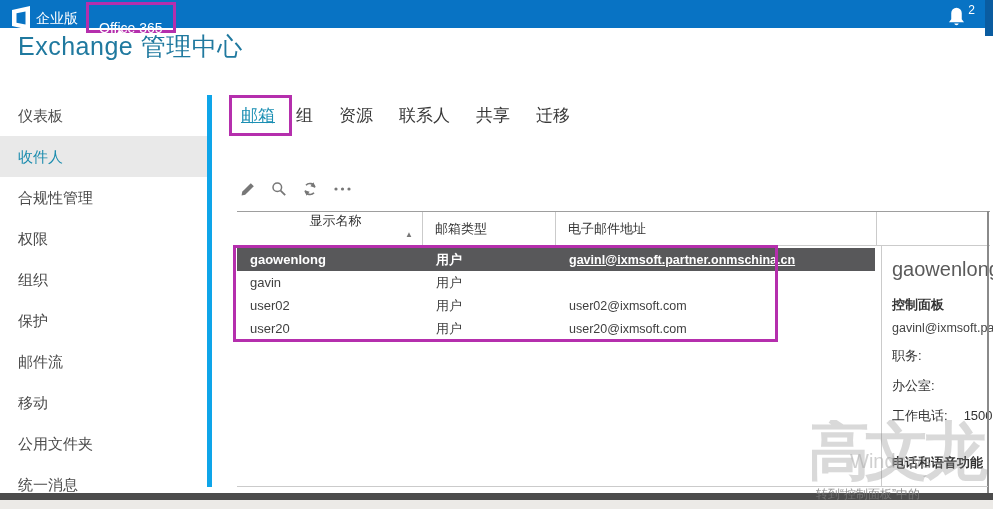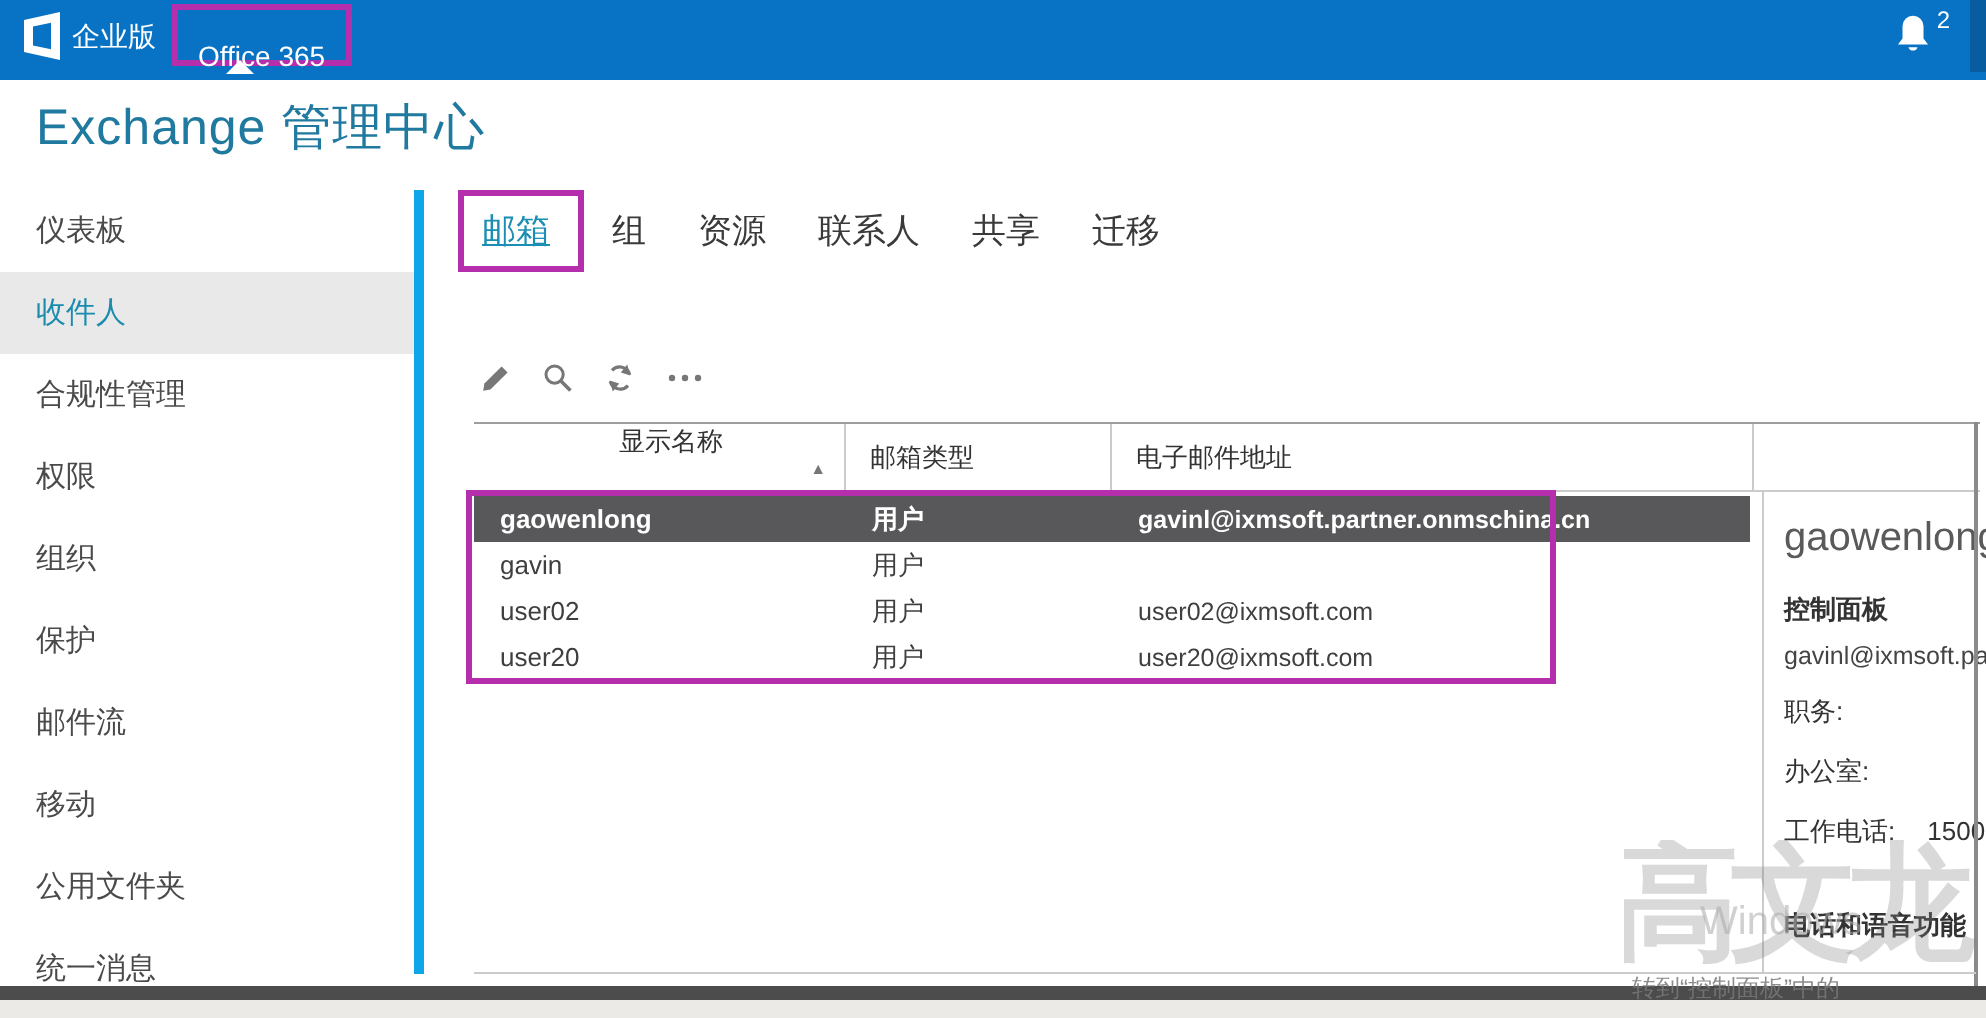--- a/index.html
+++ b/index.html
@@ -1,42 +1,42 @@
 <!DOCTYPE html>
 <html><head>
 <meta charset="utf-8">
 <style>
   * { margin:0; padding:0; box-sizing:border-box; }
   html,body { background:#fff; }
   body { font-family:"Liberation Sans","DejaVu Sans",sans-serif; }
   .page { position:relative; width:993px; height:509px; background:#fff; overflow:hidden; }
 
   
-  .topbar { position:absolute; left:0; top:0; width:993px; height:40px; background:#0873c4; color:#fff; }
+  .topbar { position:absolute; left:0; top:0; width:993px; height:28px; background:#0873c4; color:#fff; }
   .topbar-right-strip { position:absolute; right:0; top:0; width:8px; height:36px; background:#0a5ca0; }
   .office-logo { position:absolute; left:10px; top:5px; }
   .brand-label { position:absolute; left:36px; top:10px; font-size:14px; color:#fff; }
   .app-box { position:absolute; left:86px; top:2px; height:31px; border:3px solid #b52fad; display:flex; align-items:center; padding:0 10px; }
   .app-label { font-size:14px; color:#fff; white-space:nowrap;margin-top:20px; }
   .app-notch { position:absolute; left:113px; top:30px; width:0; height:0; border-left:7px solid transparent; border-right:7px solid transparent; border-bottom:7px solid #fff; }
   .bell-wrap { position:absolute; right:18px; top:5px; display:flex; align-items:flex-start; }
   .bell-count { font-size:12px; color:#fff; margin-left:1px; margin-top:-2px; }
 
   
-  .page-title { position:absolute; left:18px; top:47px; font-size:25px; color:#20799f; letter-spacing:0.5px; }
+  .page-title { position:absolute; left:18px; top:30px; font-size:25px; color:#20799f; letter-spacing:0.5px; }
 
   
   .sidebar { position:absolute; left:0; top:95px; width:212px; height:392px; border-right:5px solid #0ea5e9; background:#fff; }
   .side-item { height:41px; line-height:41px; padding-left:18px; font-size:15px; color:#4a4a4a; cursor:pointer; white-space:nowrap; }
   .side-item.active { background:#e9e9e9; color:#1b8cae; }
 
   
   .tabs { position:absolute; left:229px; top:95px; display:flex; align-items:center; font-size:17px; color:#3a3a3a; }
   .tab { margin-right:26px; cursor:pointer; white-space:nowrap; }
-  .tab.active { color:#1b8fb3; border:3px solid #b52fad; padding:6px 14px 6px 9px; margin-right:14px;text-decoration:underline; }
+  .tab.active { color:#1b8fb3; border:3px solid #b52fad; padding:6px 14px 6px 9px; margin-right:4px;text-decoration:underline; }
 
   
   .toolbar { position:absolute; left:240px; top:181px; display:flex; align-items:center; gap:15px; }
   .tool-icon { display:inline-flex; align-items:center; cursor:pointer; }
 
   
   .list-header { position:absolute; left:237px; top:211px; width:753px; height:35px; display:flex; border-top:1px solid #9e9e9e; border-bottom:1px solid #cbcbcb; background:#fff; font-size:13px; color:#333; }
   .hcell { display:flex; align-items:center; padding-left:12px; border-right:1px solid #cbcbcb; height:100%; }
   .hcell.c1 { width:186px;flex-direction:column; }
   .hcell.c2 { width:133px; }
@@ -45,21 +45,21 @@
   .sort-glyph { margin-left:auto; margin-right:9px; font-size:8px; color:#777; }
 
   
   .rows { position:absolute; left:237px; top:248px; width:638px; }
   .row { display:flex; align-items:center; height:23px; font-size:13px; color:#3f3f3f; cursor:pointer; }
   .row .cell { padding-left:13px; white-space:nowrap; overflow:hidden; }
   .row .cn { width:186px; }
   .row .ct { width:133px; }
   .row .ce { width:319px; font-size:12.5px; }
   .row.selected { background:#58585a; color:#fff; font-weight:bold; }
-  .row.selected .ce { font-weight:bold; }
+  .row.selected .ce { font-weight:bold;text-decoration:underline; }
 
   
   .rows-annotation { position:absolute; left:233px; top:245px; width:545px; height:97px; border:3px solid #b52fad; pointer-events:none; z-index:6; }
 
   
   .details { position:absolute; left:881px; top:246px; width:112px; height:241px; border-left:1px solid #cbcbcb; padding:12px 0 0 10px; overflow:hidden; background:transparent; }
   .details div { white-space:nowrap; }
   .d-title { font-size:20px; color:#5a5a5a; }
   .d-type { margin-top:15px; font-size:13px; font-weight:bold; color:#333; }
   .d-email { margin-top:7px; font-size:12.5px; color:#444; }

